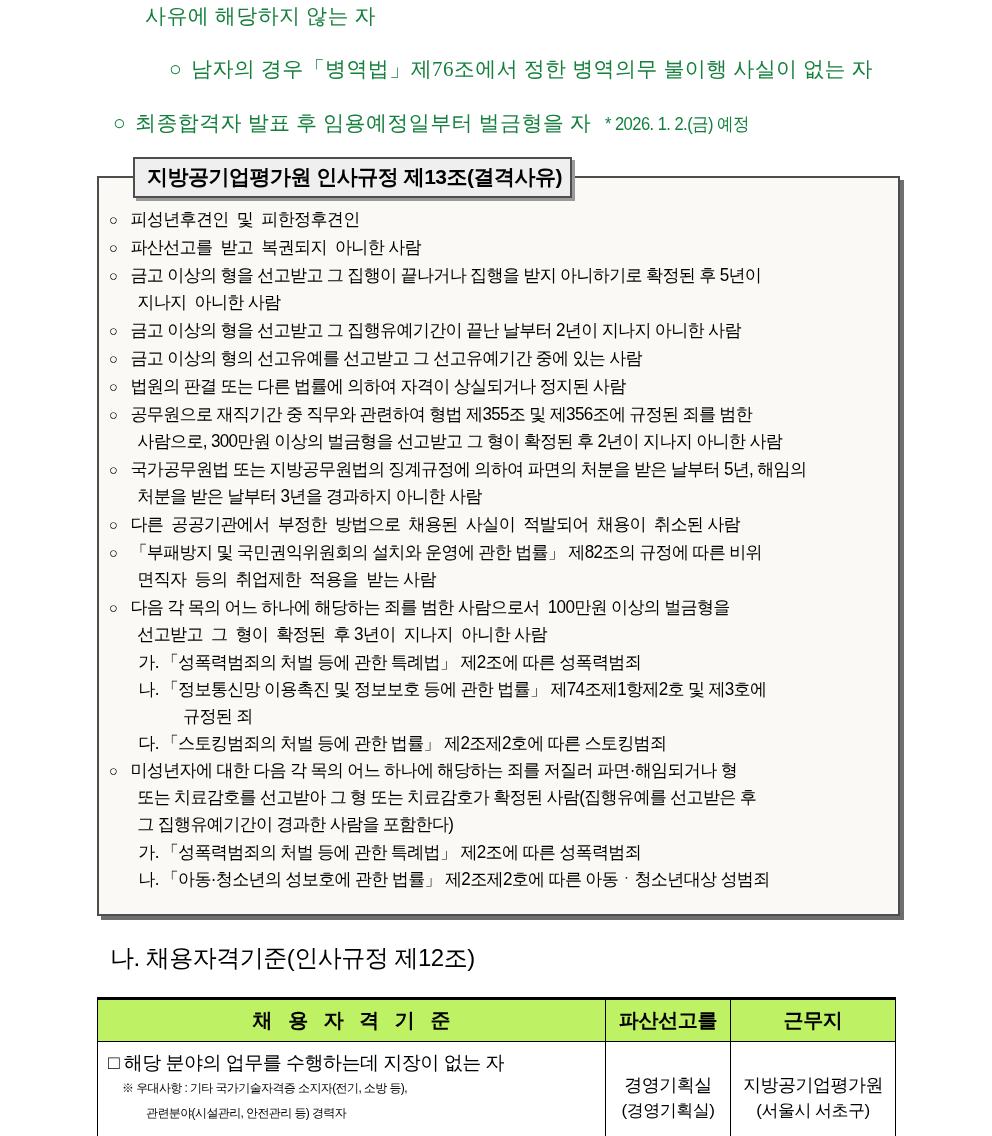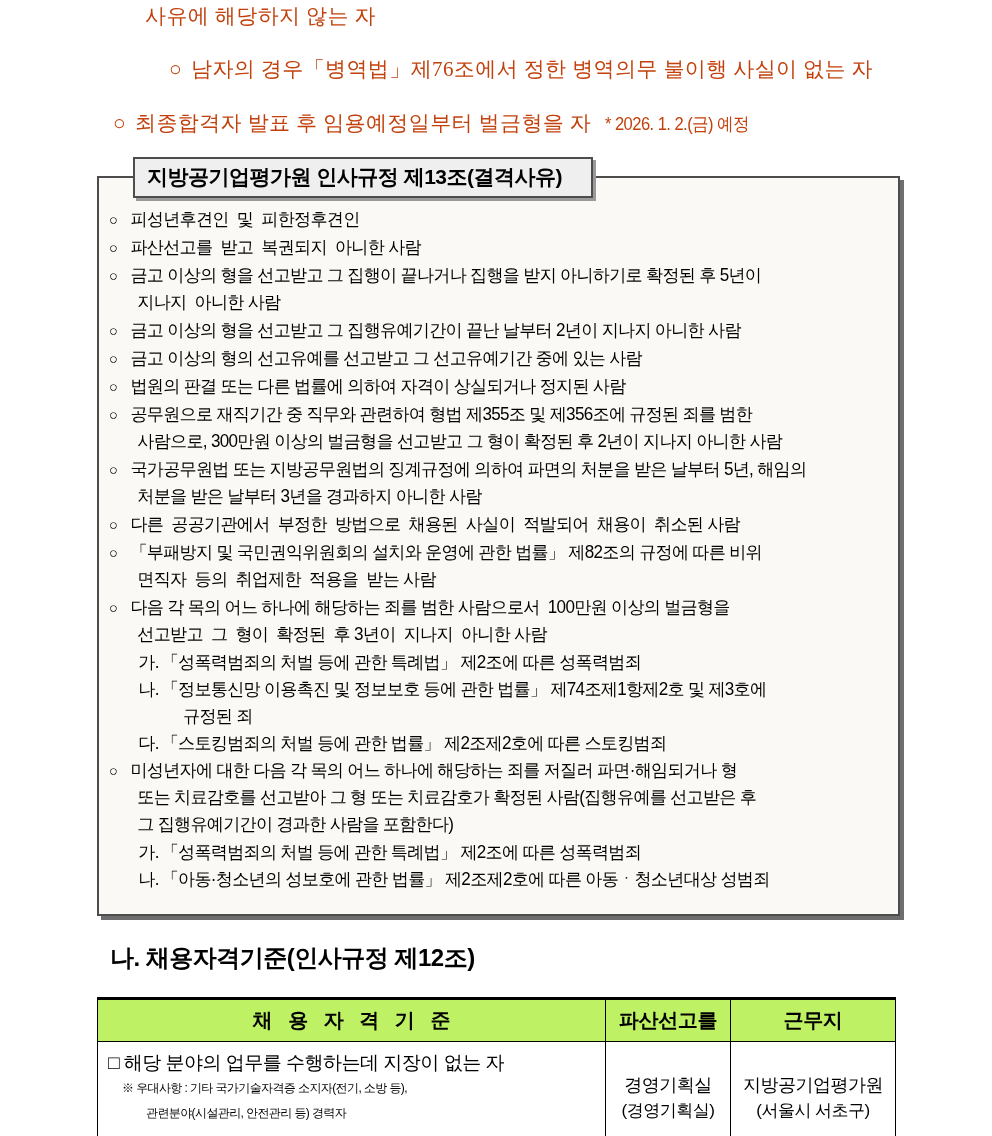--- a/index.html
+++ b/index.html
@@ -22,21 +22,21 @@
     left: 0;
     top: 0;
     width: 992px;
   }
   .intro-line {
     font-family: "Liberation Serif", serif;
     font-size: 21px;
     line-height: 1.0;
     letter-spacing: 0.4px;
     white-space: nowrap;
-    color: #c2410c;
+    color: #15803d;
   }
   .intro-line.cont {
     position: absolute;
     left: 145px;
     top: 6px;
   }
   .intro-line.i1 {
     position: absolute;
     left: 125px;
     top: 59px;
@@ -79,21 +79,21 @@
     background: #faf9f5;
     box-shadow: 4px 4px 0 #6e6e6e;
   }
   .frame-title {
     position: absolute;
     left: 36px;
     top: -19px;
     background: #efefef;
     border: 2px solid #4d4d4d;
     box-shadow: 3px 3px 0 #9a9a9a;
-    padding: 4px 29px 5px 12px;
+    padding: 4px 8px 5px 12px;
     font-size: 21px;
     font-weight: bold;
     letter-spacing: -0.5px;
     white-space: nowrap;
     z-index: 3;
   }
   .frame-body {
     position: absolute;
     left: 0;
     top: 30px;
@@ -141,21 +141,21 @@
     display: block;
     padding-left: 22px;
   }
 
   
   .sec-heading {
     position: absolute;
     left: 110px;
     top: 942px;
     font-size: 24px;
-    font-weight: bold;
+    font-weight: normal;
     letter-spacing: -0.5px;
     white-space: nowrap;
   }
 
   
   .tbl {
     position: absolute;
     left: 97px;
     top: 997px;
     width: 798px;

